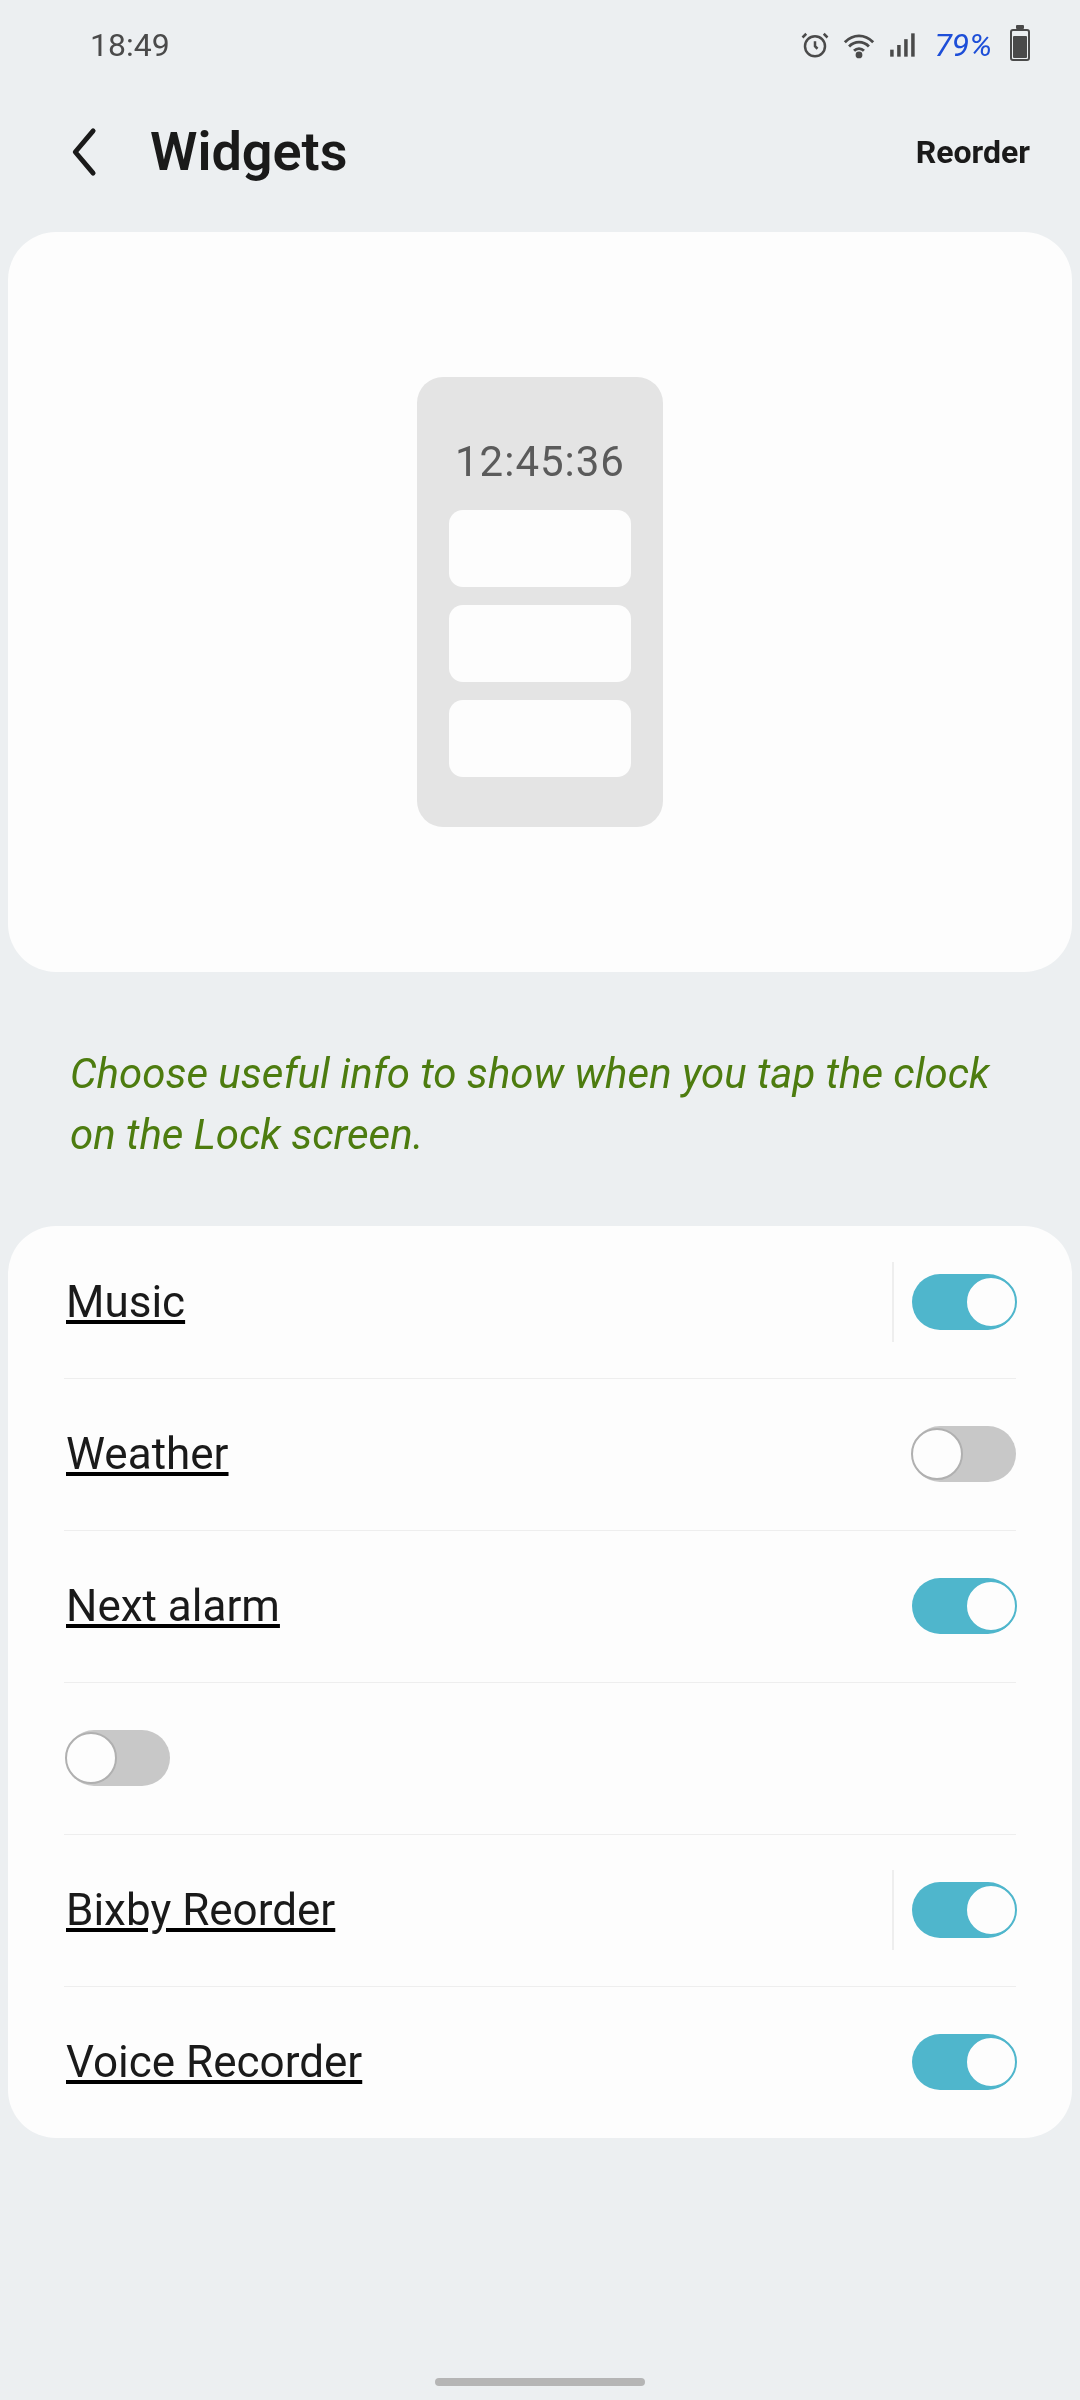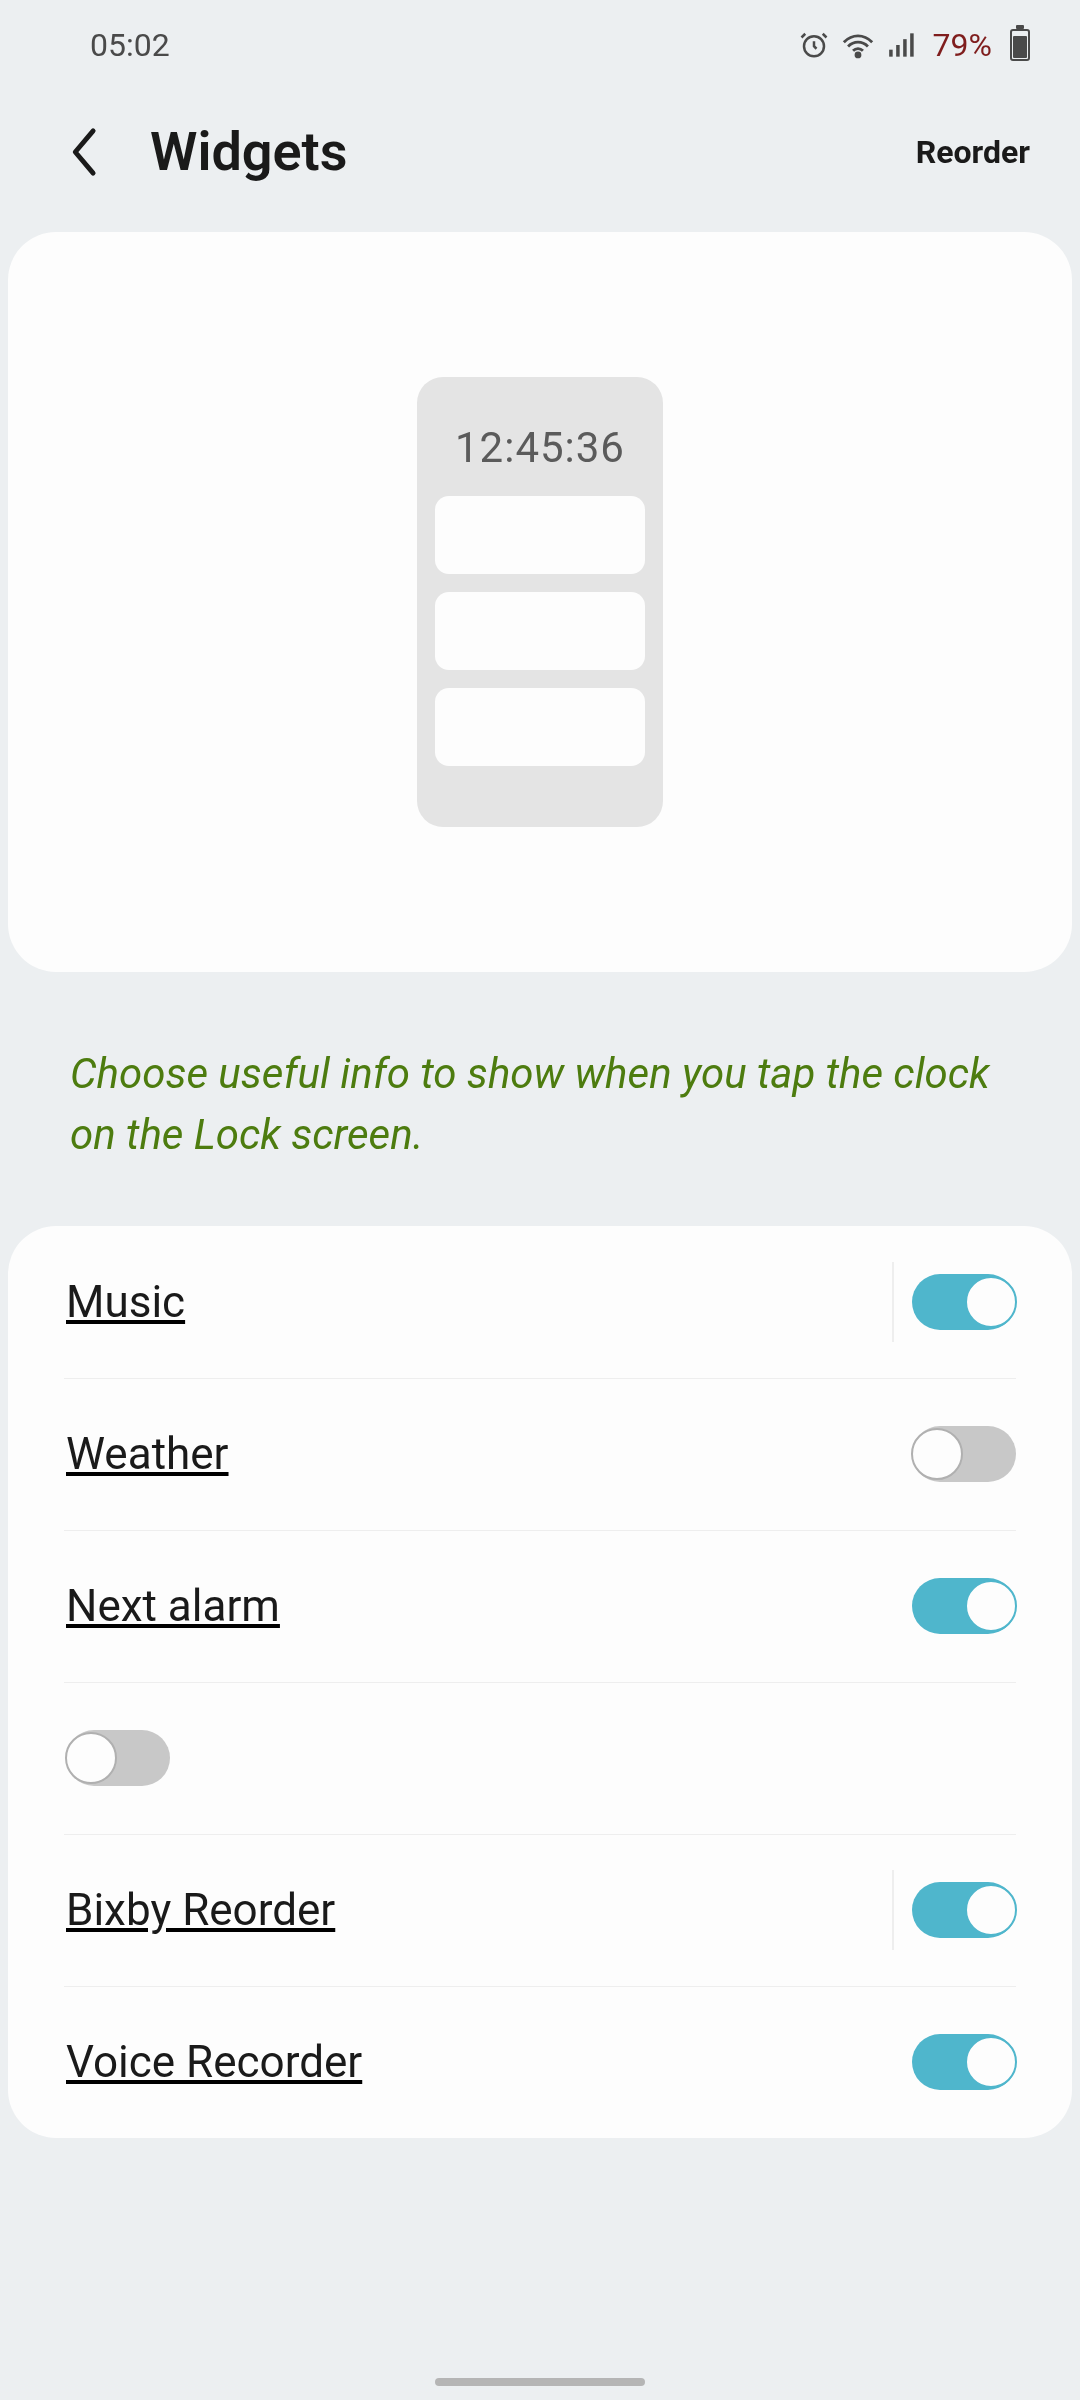--- a/index.html
+++ b/index.html
@@ -19,21 +19,21 @@
     padding: 0 50px 0 90px;
     font-size: 32px;
     color: #4a4a4a;
   }
   .status-right {
     display: flex;
     align-items: center;
     gap: 12px;
   }
   .status-right svg { display: block; }
-  .battery-pct { font-size: 32px; color: #7f1d1d; margin-left: 4px; }
+  .battery-pct { font-size: 32px; color: #1d4ed8; margin-left: 4px; font-style: italic; }
   .battery-icon { width: 20px; height: 32px; border: 2px solid #4a4a4a; border-radius: 3px; position: relative; margin-left: 6px; }
   .battery-icon::before { content:""; position:absolute; top:-6px; left:4px; width:8px; height:4px; background:#4a4a4a; border-radius:1px;}
   .battery-fill { position:absolute; bottom:1px; left:1px; right:1px; height:78%; background:#4a4a4a; border-radius:1px;}
   .header {
     display: flex;
     align-items: center;
     justify-content: space-between;
     padding: 30px 50px 49px 60px;
   }
   .header-left { display:flex; align-items:center; gap: 40px; }
@@ -47,21 +47,21 @@
     height: 740px;
     display:flex;
     align-items:center;
     justify-content:center;
   }
   .phone-mock {
     width: 246px;
     height: 450px;
     background: #e4e4e4;
     border-radius: 26px;
-    padding: 18px;
+    padding: 32px;
     display:flex;
     flex-direction:column;
   }
   .phone-time {
     font-size: 42px;
     color: #5b5b5b;
     text-align:center;
     padding: 28px 0 24px;
     letter-spacing: 1px;
   }
@@ -139,21 +139,21 @@
     width: 210px;
     height: 8px;
     background:#b5b5b5;
     border-radius: 4px;
   }
 </style>
 </head>
 <body>
 
 <div class="status-bar">
-  <span>05:02</span>
+  <span>18:49</span>
   <div class="status-right">
     <span>
       <svg width="30" height="30" viewBox="0 0 24 24" fill="none" stroke="#4a4a4a" stroke-width="2">
         <circle cx="12" cy="13" r="8"></circle>
           <path d="M12 9v4l2 2"></path>
           <path d="M5 3L2 6"></path>
           <path d="M19 3l3 3"></path>
       </svg>
     </span>
     <span>

